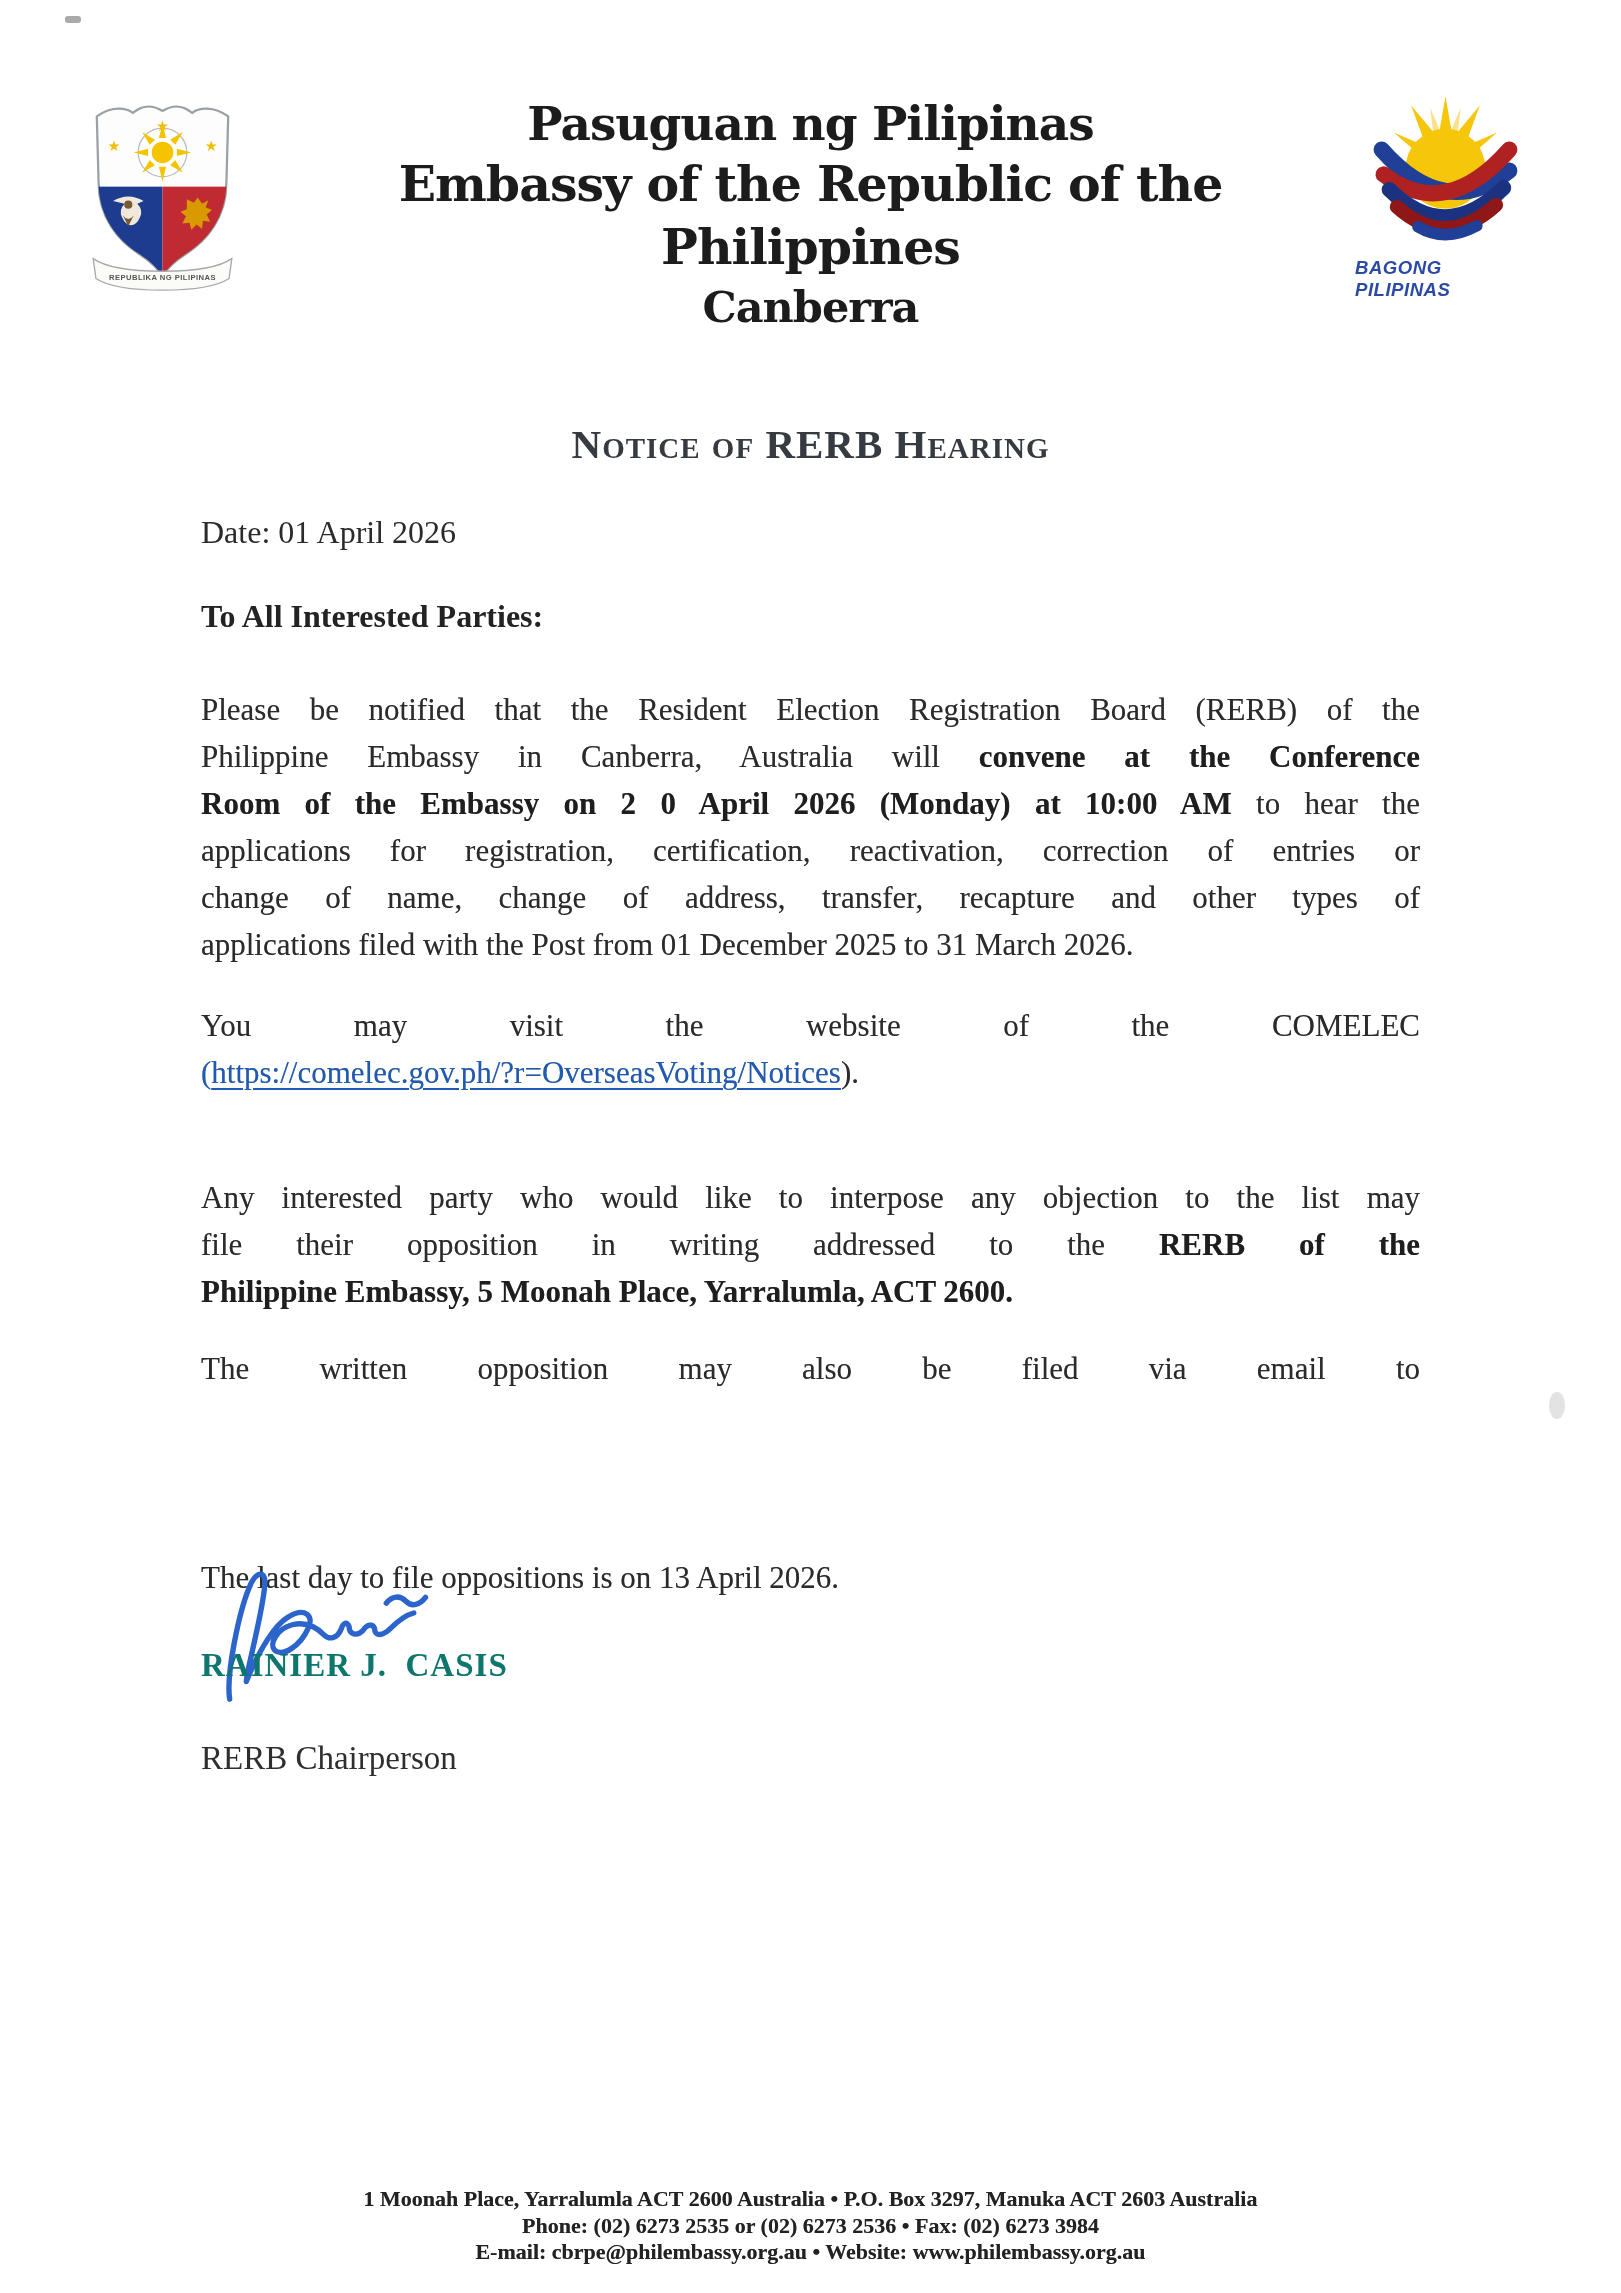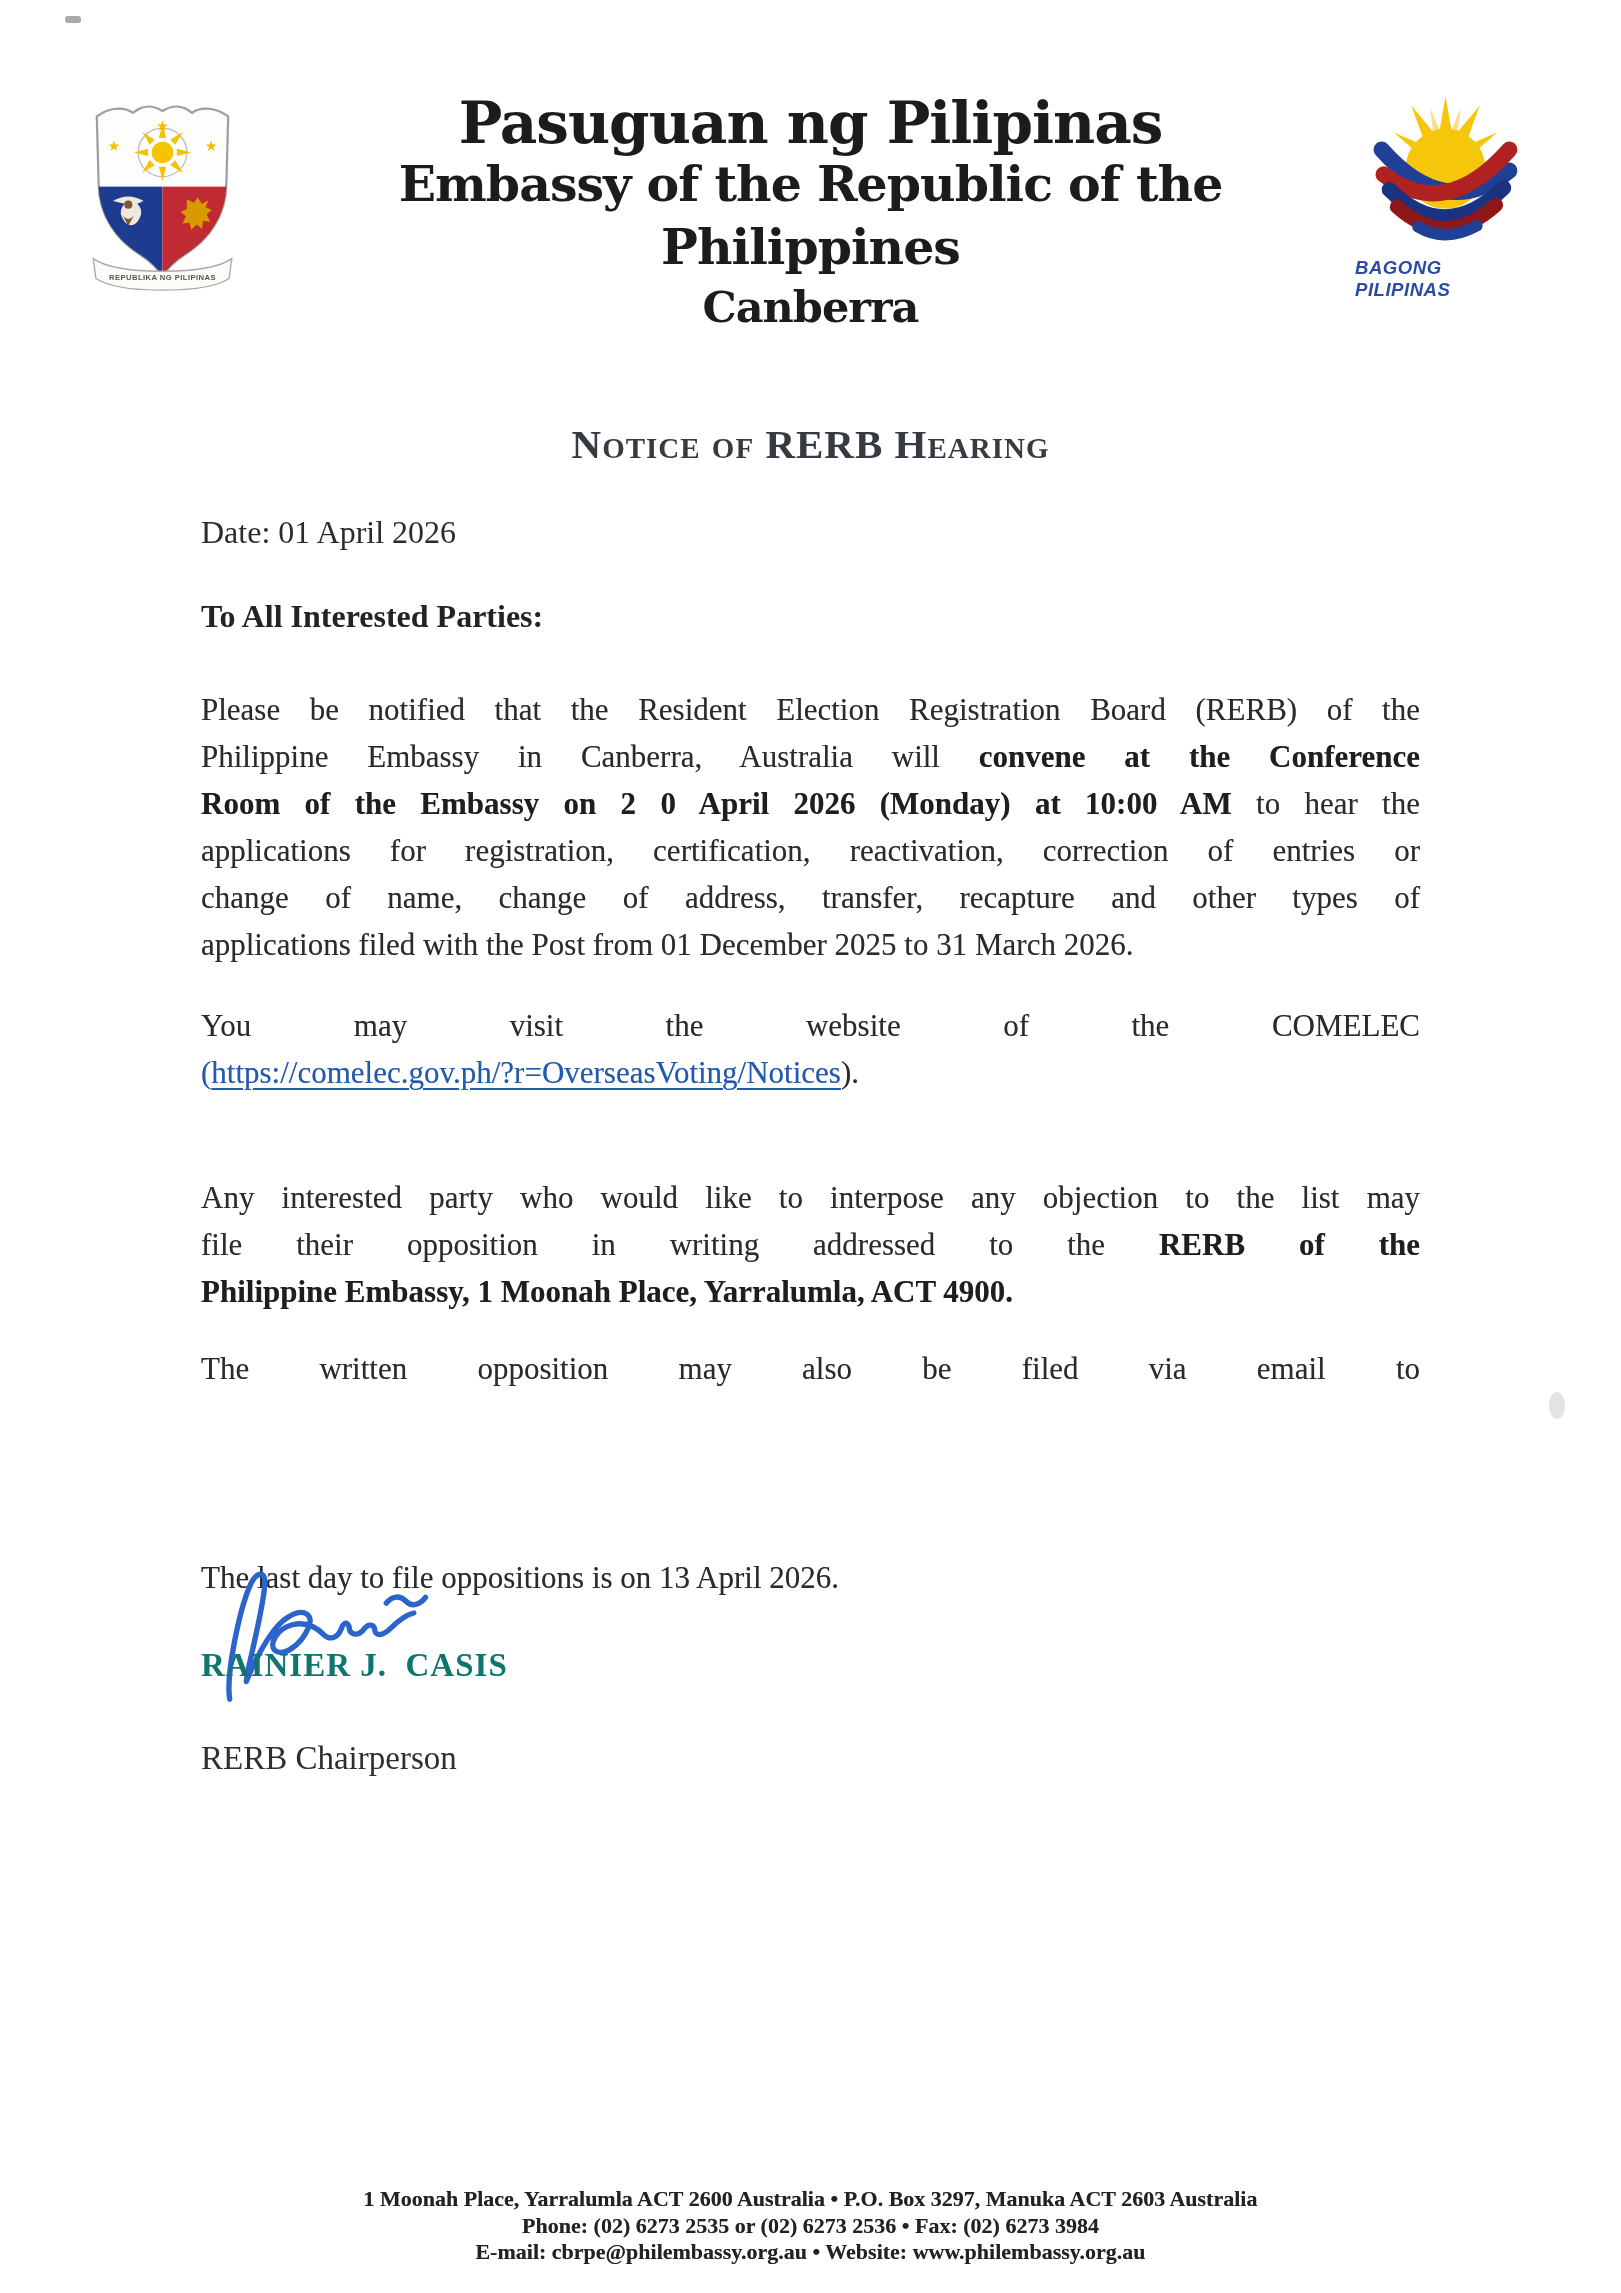--- a/index.html
+++ b/index.html
@@ -18,21 +18,21 @@
   .logo-right svg{display:block;margin:0 auto;}
   .logo-caption{
     font-family:"Liberation Sans", sans-serif;
     font-weight:bold;font-style:italic;
     font-size:18.6px;letter-spacing:0.5px;color:#2b4aa5;margin-top:2px;
   }
   .header-text{
     position:absolute;left:294px;right:294px;top:94px;text-align:center;
     font-family:"DejaVu Serif", serif;font-weight:bold;color:#1c1c1c;
   }
-  .hl1{font-size:58px;line-height:59px;letter-spacing:-1px;}
+  .hl1{font-size:47px;line-height:59px;letter-spacing:-1px;}
   .hl2{font-size:49px;line-height:63px;letter-spacing:-1px;}
   .hl3{font-size:43px;line-height:57px;letter-spacing:-1px;}
   
   .doc-title{
     position:absolute;left:0;right:0;top:420px;text-align:center;
     font-size:41px;font-weight:bold;font-variant:small-caps;
     letter-spacing:1px;color:#363b41;
   }
   .date-line{position:absolute;left:201px;top:514px;font-size:32px;}
   .salutation{position:absolute;left:201px;top:598px;font-size:32px;font-weight:bold;color:#232323;}
@@ -155,21 +155,21 @@
         <div class="line j"><span>change of name, change of address, transfer, recapture and other types of</span></div>
         <div class="line"><span>applications filed with the Post from 01 December 2025 to 31 March 2026.</span></div>
       </div>
     <div class="para p1">
         <div class="line j"><span>You may visit the website of the COMELEC</span></div>
         <div class="line"><span class="blue">(</span><a class="lnk" href="#">https://comelec.gov.ph/?r=OverseasVoting/Notices</a><span>).</span></div>
       </div>
     <div class="para p2">
         <div class="line j"><span>Any interested party who would like to interpose any objection to the list may</span></div>
         <div class="line j"><span>file their opposition in writing addressed to the </span><span class="b">RERB of the</span></div>
-        <div class="line"><span class="b">Philippine Embassy, 1 Moonah Place, Yarralumla, ACT 4900.</span></div>
+        <div class="line"><span class="b">Philippine Embassy, 5 Moonah Place, Yarralumla, ACT 2600.</span></div>
       </div>
     <div class="para p3">
         <div class="line j"><span>The written opposition may also be filed via email to</span></div>
       </div>
     <div class="para p4">
         <div class="line"><span>The last day to file oppositions is on 13 April 2026.</span></div>
       </div>
   </div>
 
   <svg class="sig-svg" width="235" height="145" viewBox="0 0 240 148">

